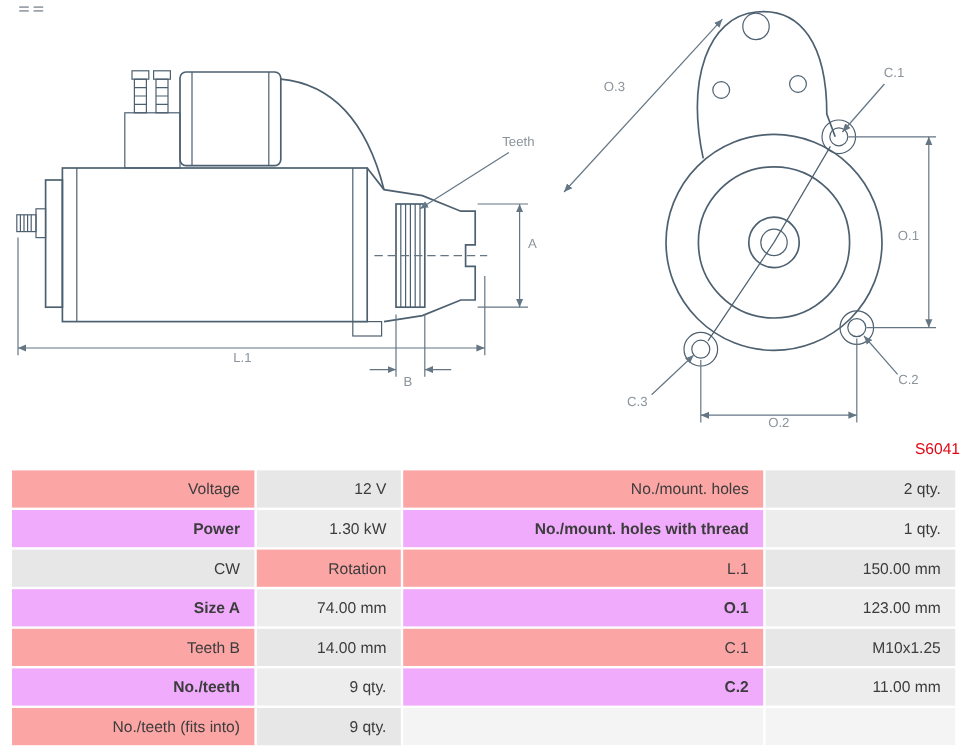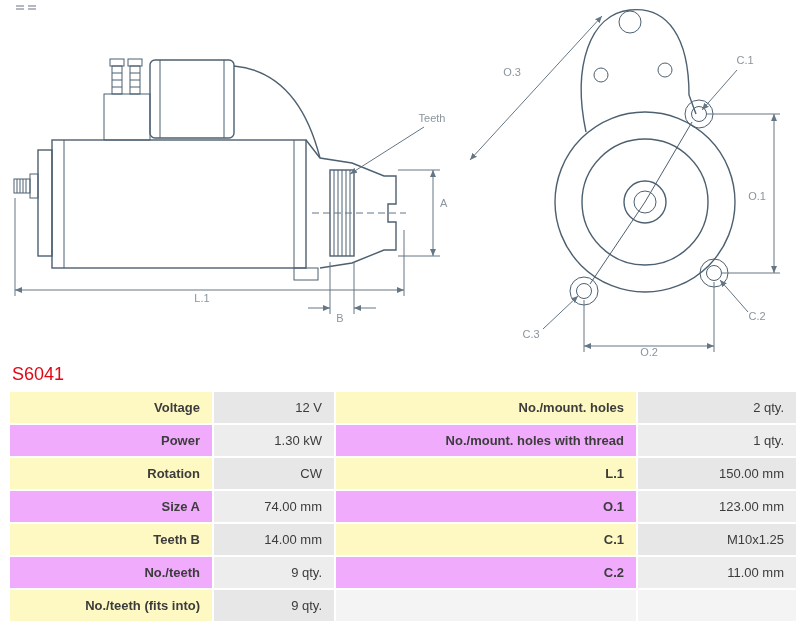--- a/index.html
+++ b/index.html
@@ -8,25 +8,25 @@
   .drawing{position:relative;width:800px;height:358px;background:#ffffff;}
   .drawing svg{display:block;}
 
   
   .part{stroke:#4d6070;fill:none;stroke-width:1.4;}
   .thin{stroke-width:1;}
   .dim{stroke:#647684;fill:none;stroke-width:1;}
   .marks{stroke:#9aa3aa;fill:none;stroke-width:1.5;}
   svg text{fill:#8b949c;font-size:11px;font-family:"Liberation Sans",sans-serif;}
 
-  .part-number{margin:7px 0 9px 12px;font-size:18px;line-height:18px;color:#e30613;font-weight:400;}
+  .part-number{margin:7px 0 9px 12px;font-size:13px;line-height:18px;color:#e30613;font-weight:400;text-align:right;}
 
   .spec-table{display:grid;grid-template-columns:202px 120px 300px 158px;grid-auto-rows:31px;gap:2px;width:780px;margin-left:10px;background:#ffffff;}
   .cell{display:flex;align-items:center;justify-content:flex-end;padding:0 12px;box-sizing:border-box;font-size:13px;color:#3c3c3c;white-space:nowrap;overflow:hidden;}
-  .r-odd.c-label{background:#fef9c3;font-weight:bold;}
+  .r-odd.c-label{background:#fca5a5;}
   .r-odd.c-value{background:#e7e7e7;padding-left:18px;}
   .r-even.c-label{background:#f0abfc;font-weight:bold;}
   .r-even.c-value{background:#ededed;padding-left:28px;}
   .c-empty{background:#f4f4f4;}
 </style>
 </head>
 <body>
 
 <div class="page">
 
@@ -134,22 +134,22 @@
     <div class="cell r-odd c-label">Voltage</div>
     <div class="cell r-odd c-value">12 V</div>
     <div class="cell r-odd c-label">No./mount. holes</div>
     <div class="cell r-odd c-value">2 qty.</div>
 
     <div class="cell r-even c-label">Power</div>
     <div class="cell r-even c-value">1.30 kW</div>
     <div class="cell r-even c-label">No./mount. holes with thread</div>
     <div class="cell r-even c-value">1 qty.</div>
 
+    <div class="cell r-odd c-value">CW</div>
     <div class="cell r-odd c-label">Rotation</div>
-    <div class="cell r-odd c-value">CW</div>
     <div class="cell r-odd c-label">L.1</div>
     <div class="cell r-odd c-value">150.00 mm</div>
 
     <div class="cell r-even c-label">Size A</div>
     <div class="cell r-even c-value">74.00 mm</div>
     <div class="cell r-even c-label">O.1</div>
     <div class="cell r-even c-value">123.00 mm</div>
 
     <div class="cell r-odd c-label">Teeth B</div>
     <div class="cell r-odd c-value">14.00 mm</div>

